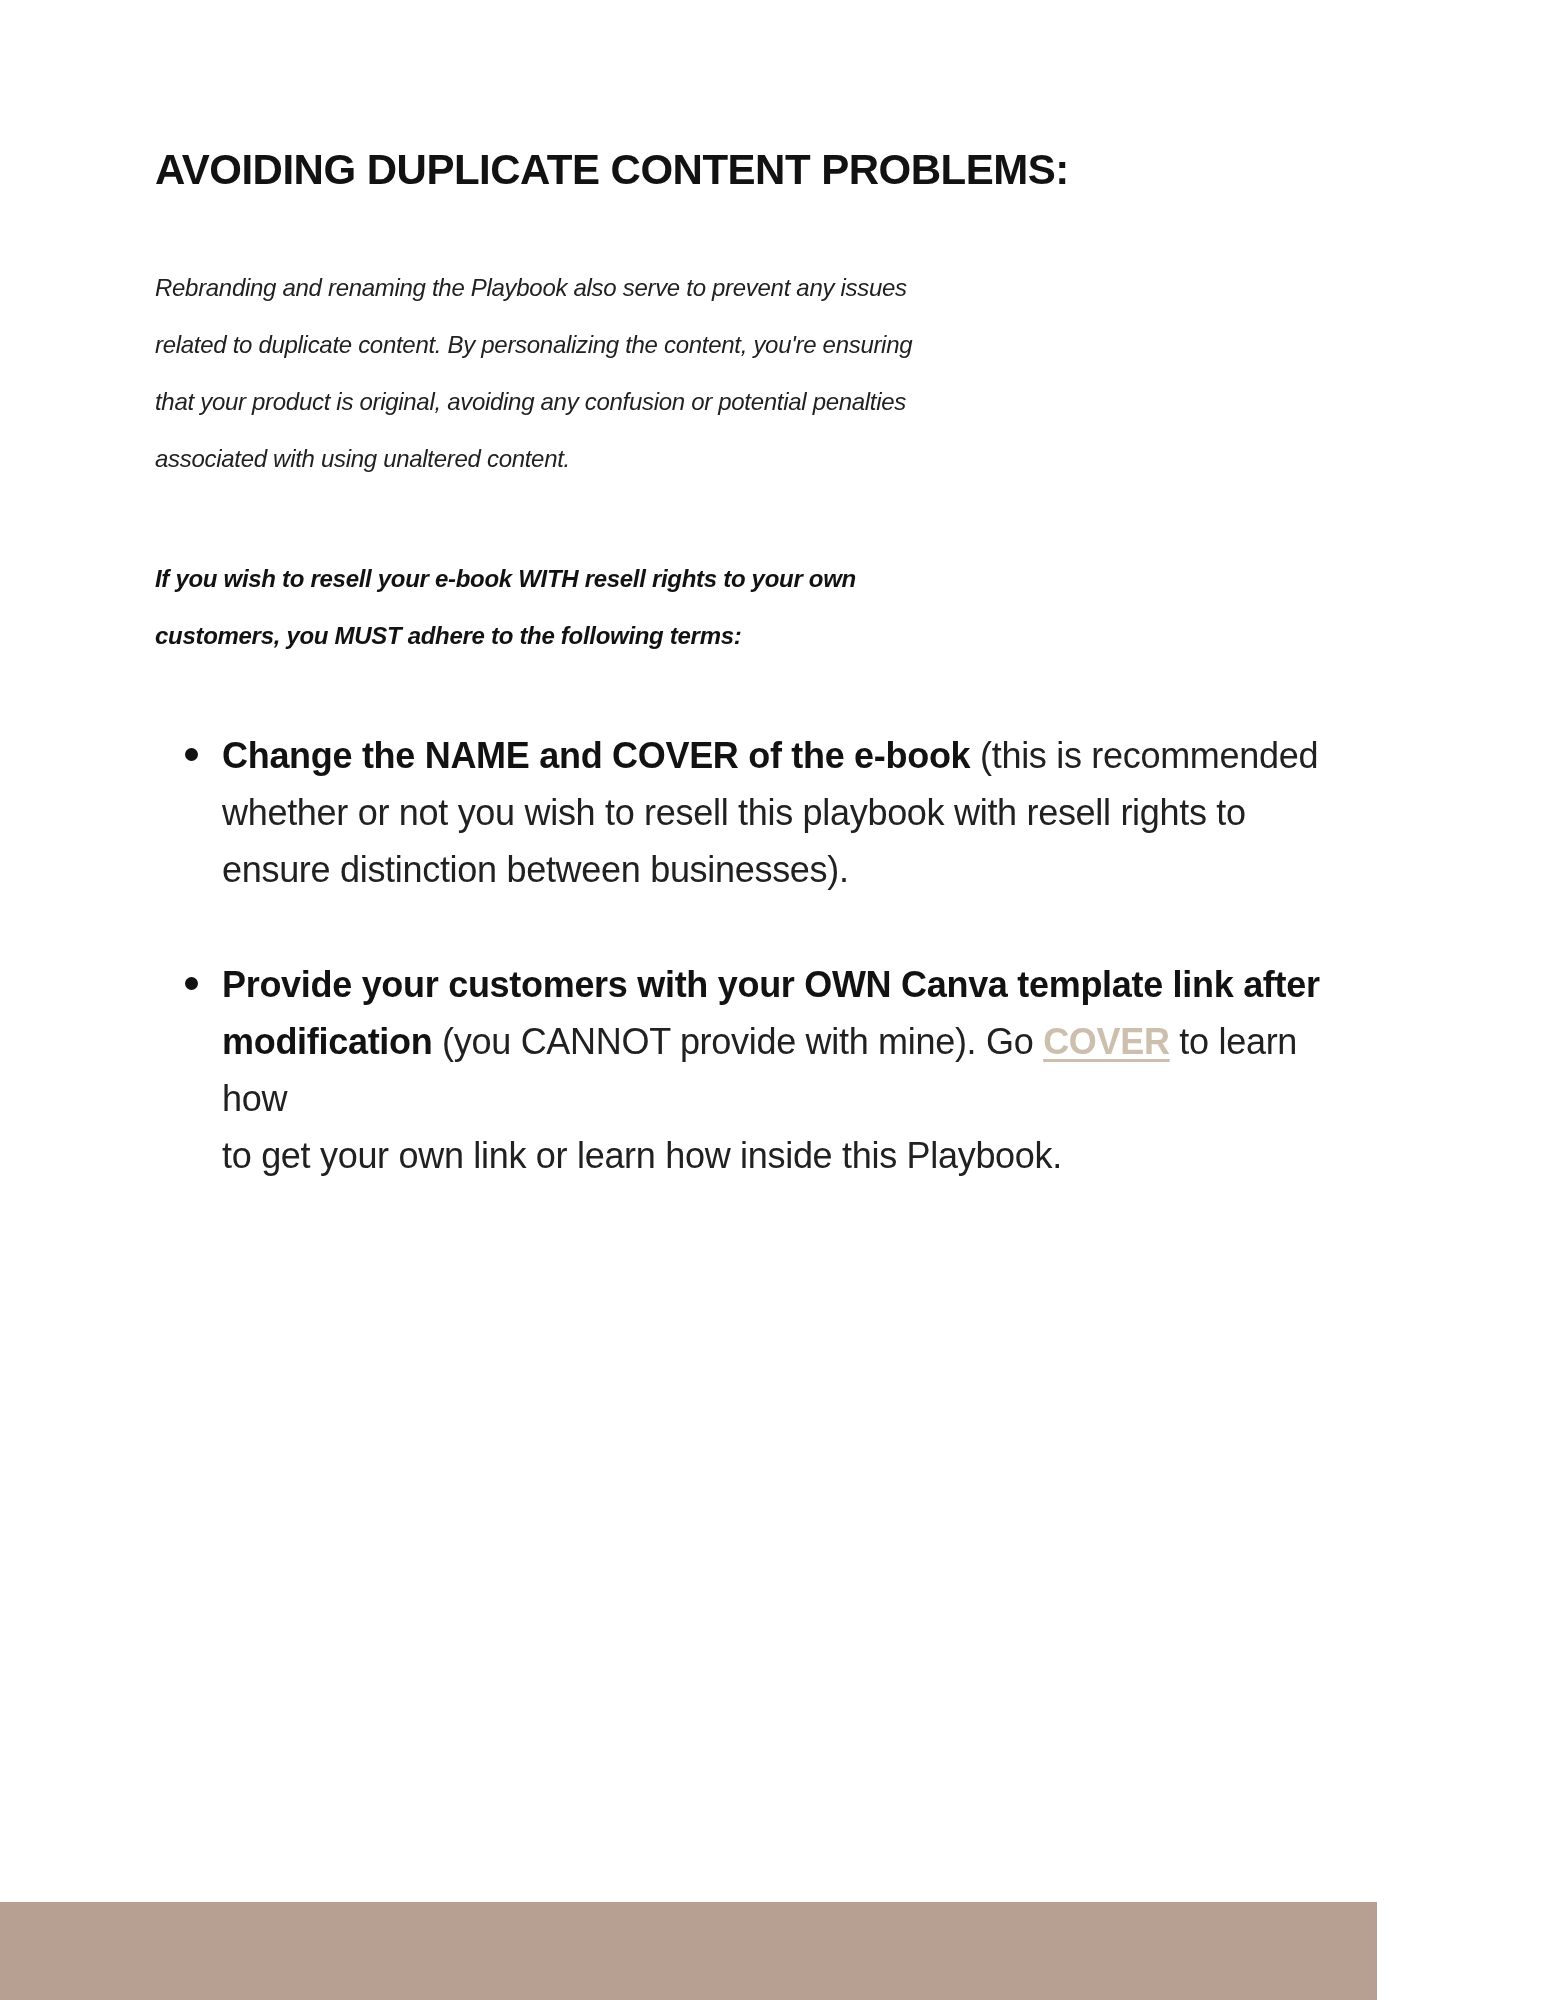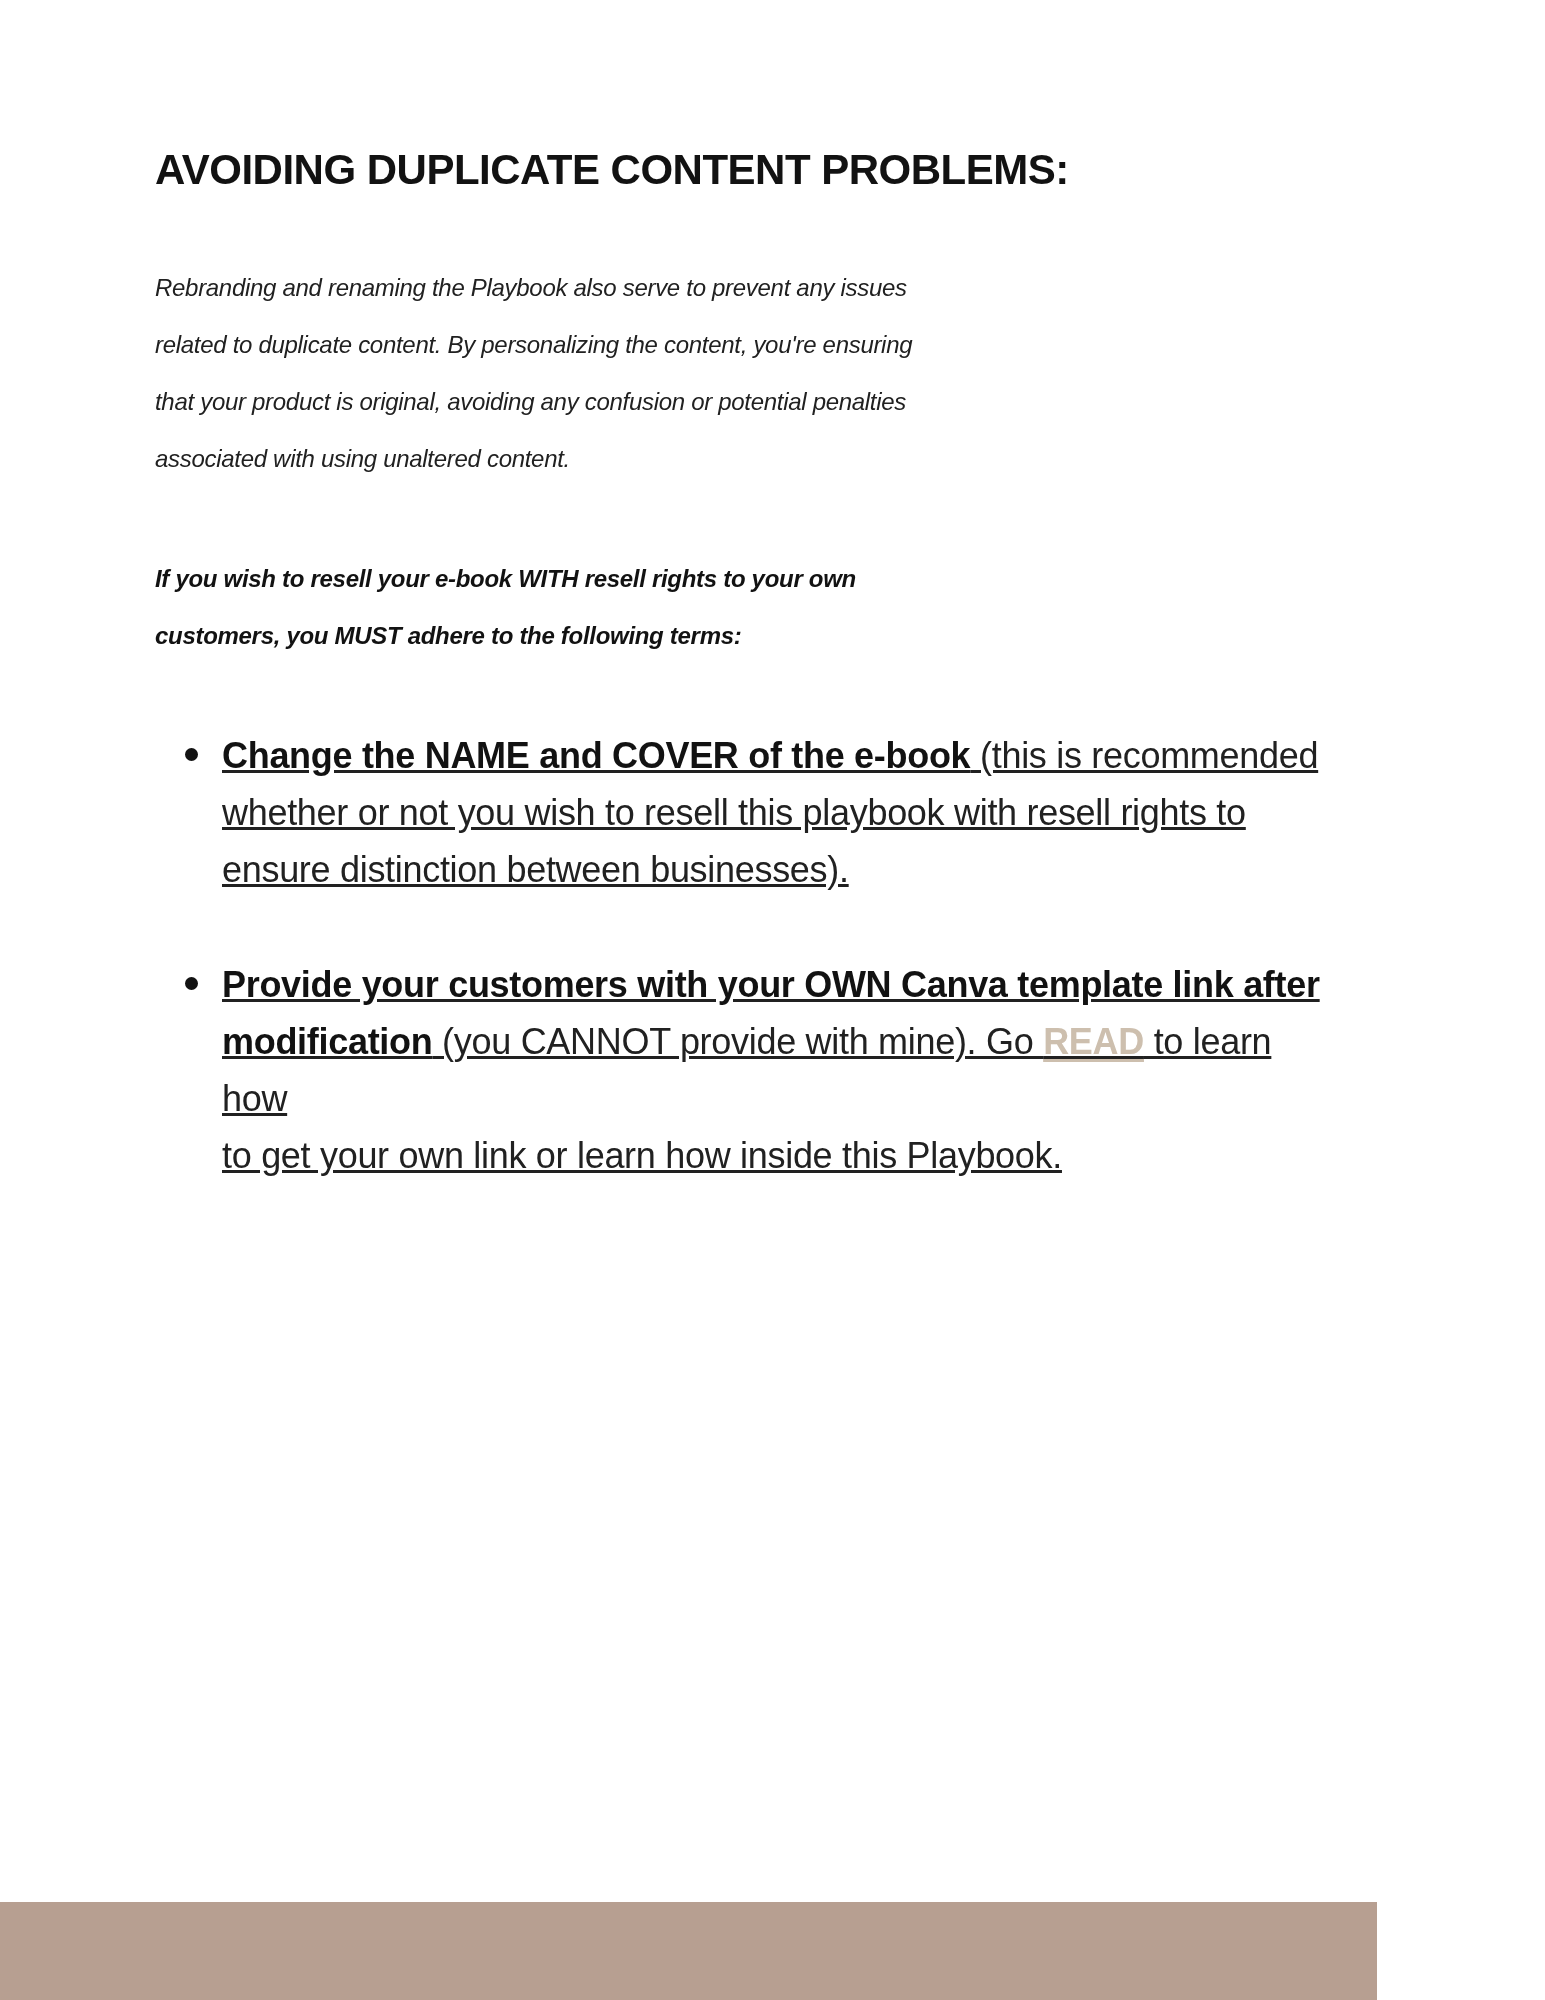--- a/index.html
+++ b/index.html
@@ -40,21 +40,20 @@
     font-style: italic;
   }
   .para.bold {
     font-weight: 700;
     color: #121212;
   }
   ul.terms {
     list-style: none;
     margin: 0 0 63px 0;
     padding: 0;
-    text-decoration: underline;
   }
   ul.terms li {
     position: relative;
     padding-left: 67px;
     font-size: 36px;
     line-height: 57px;
     letter-spacing: -0.3px;
     white-space: pre-line;
   }
   ul.terms li + li {
@@ -108,21 +107,21 @@
 
 
     <p class="para bold">If you wish to resell your e-book WITH resell rights to your own
 customers, you MUST adhere to the following terms:</p>
 
     <ul class="terms">
       <li><span class="b">Change the NAME and COVER of the e-book</span><span> (this is recommended
 whether or not you wish to resell this playbook with resell rights to
 ensure distinction between businesses).</span></li>
       <li><span class="b">Provide your customers with your OWN Canva template link after
-modification</span><span> (you CANNOT provide with mine). Go </span><a class="here-link">READ</a><span> to learn how
+modification</span><span> (you CANNOT provide with mine). Go </span><a class="here-link">COVER</a><span> to learn how
 to get your own link or learn how inside this Playbook.</span></li>
     </ul>
 
 
   </div>
 
   <div class="footer-bar"></div>
 </div>
 
 </body></html>

